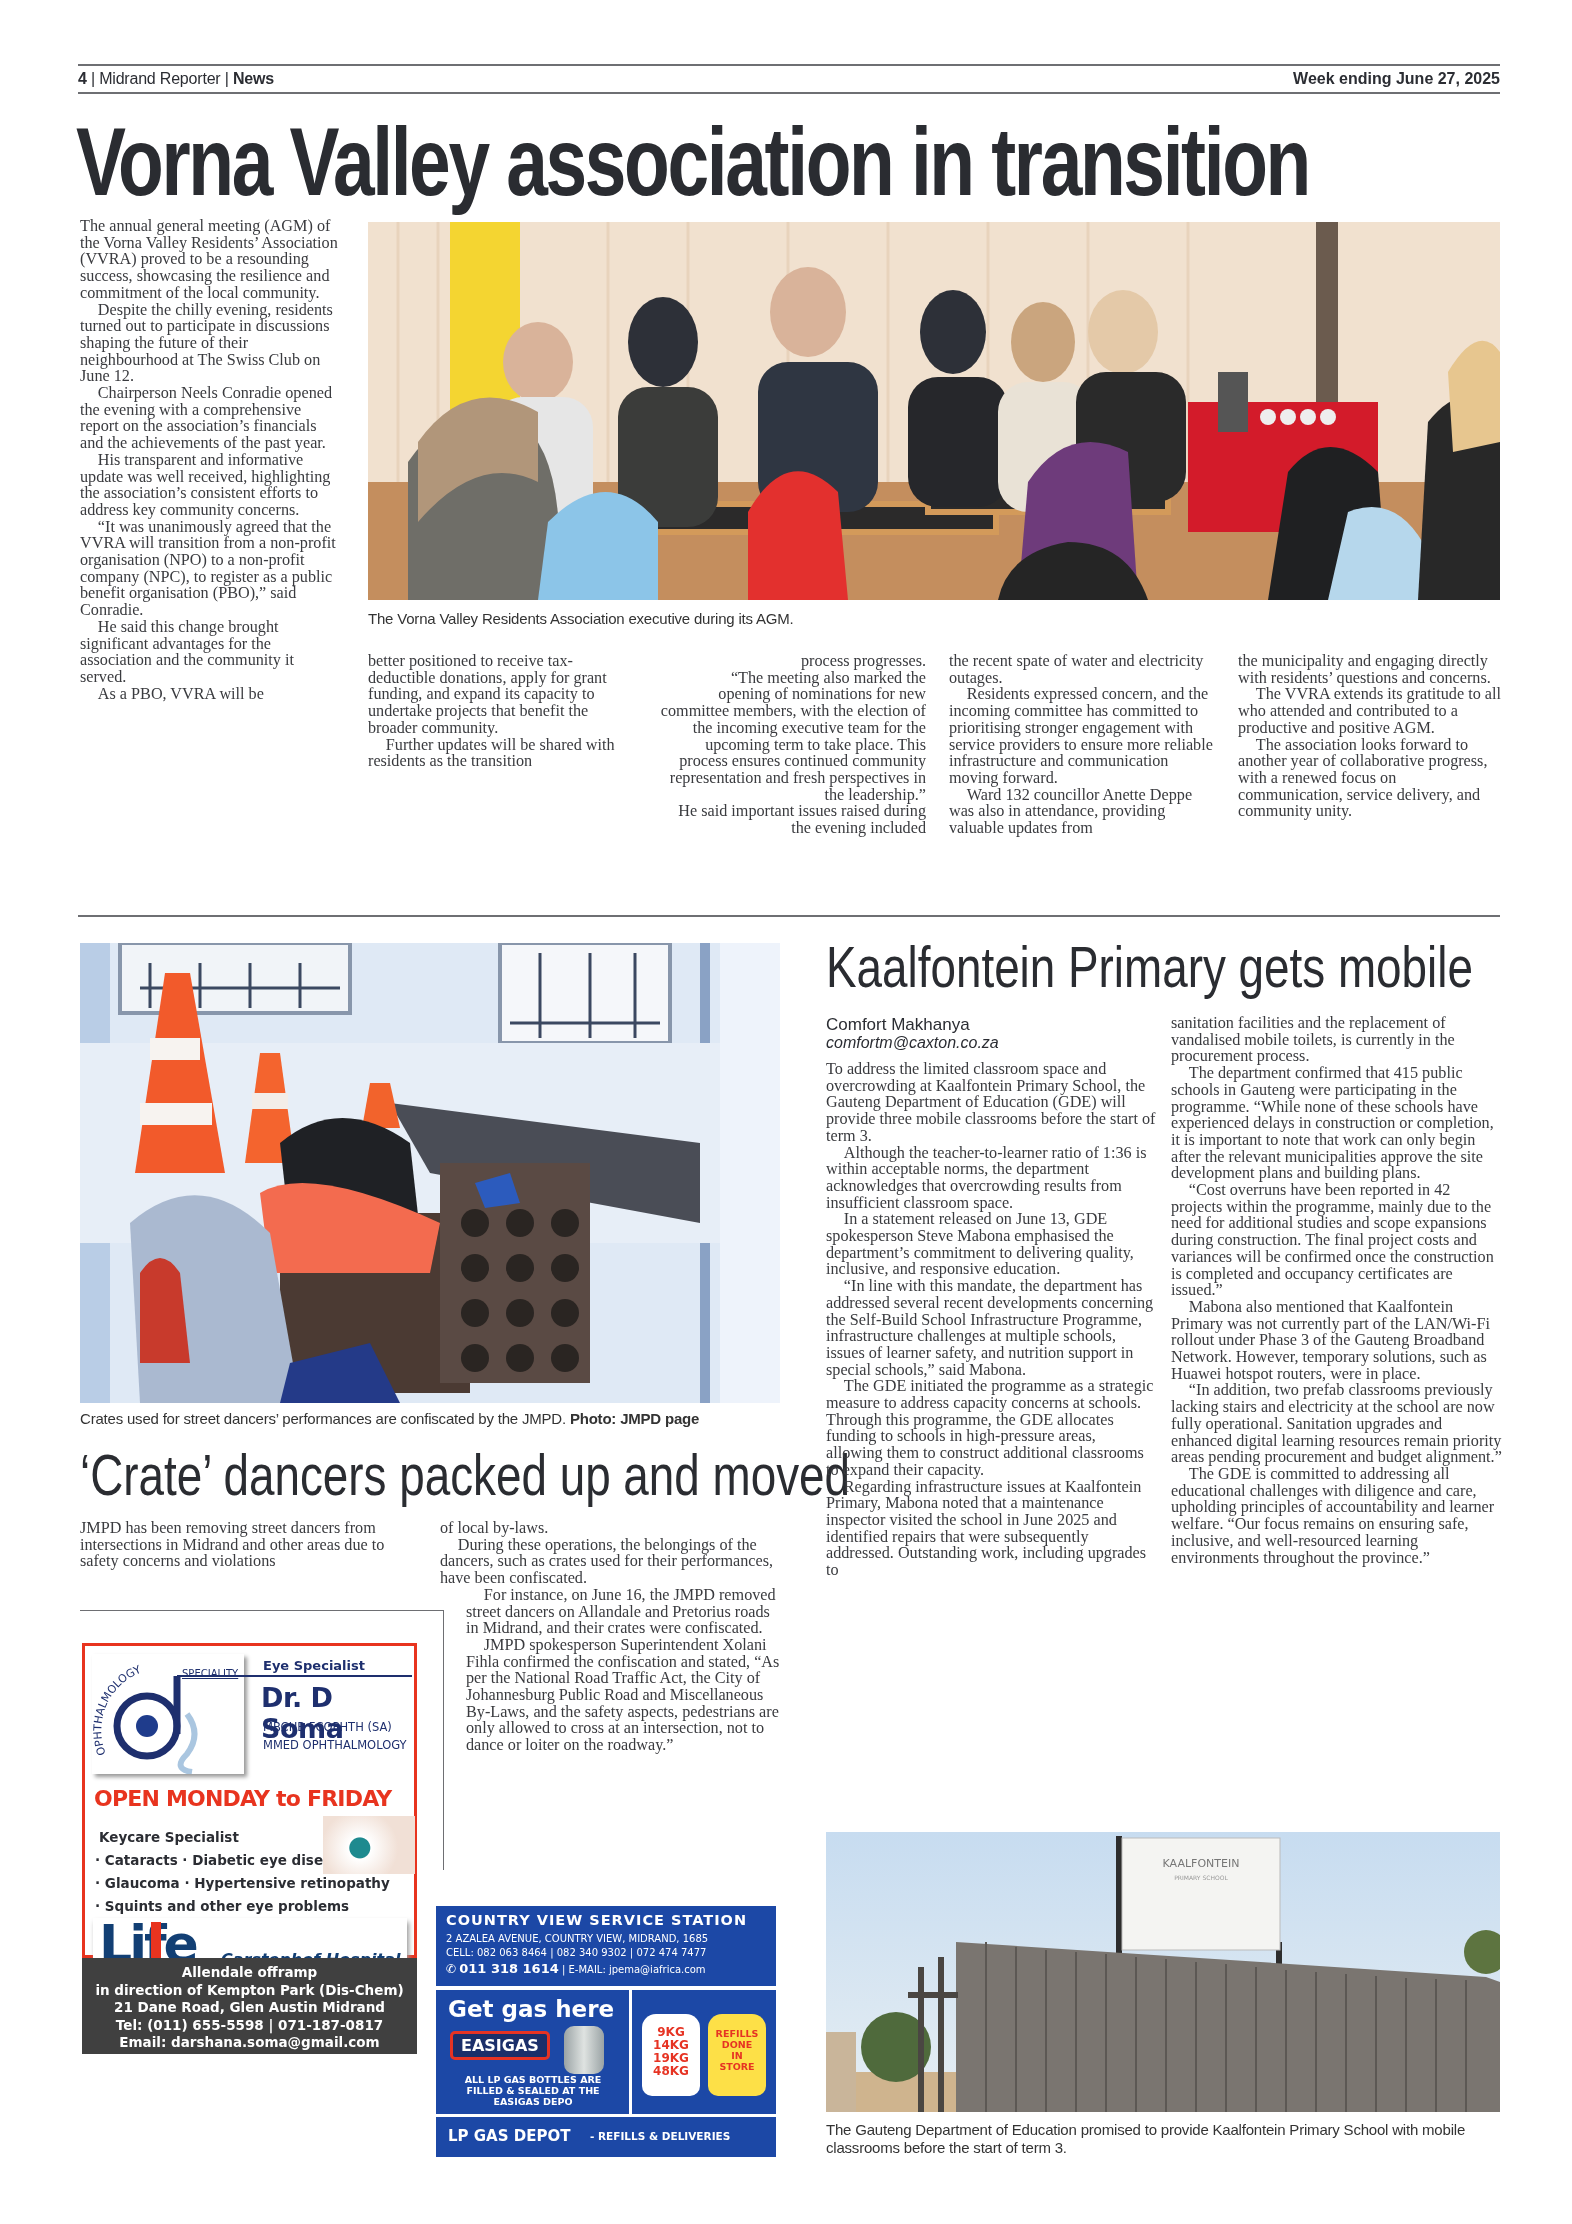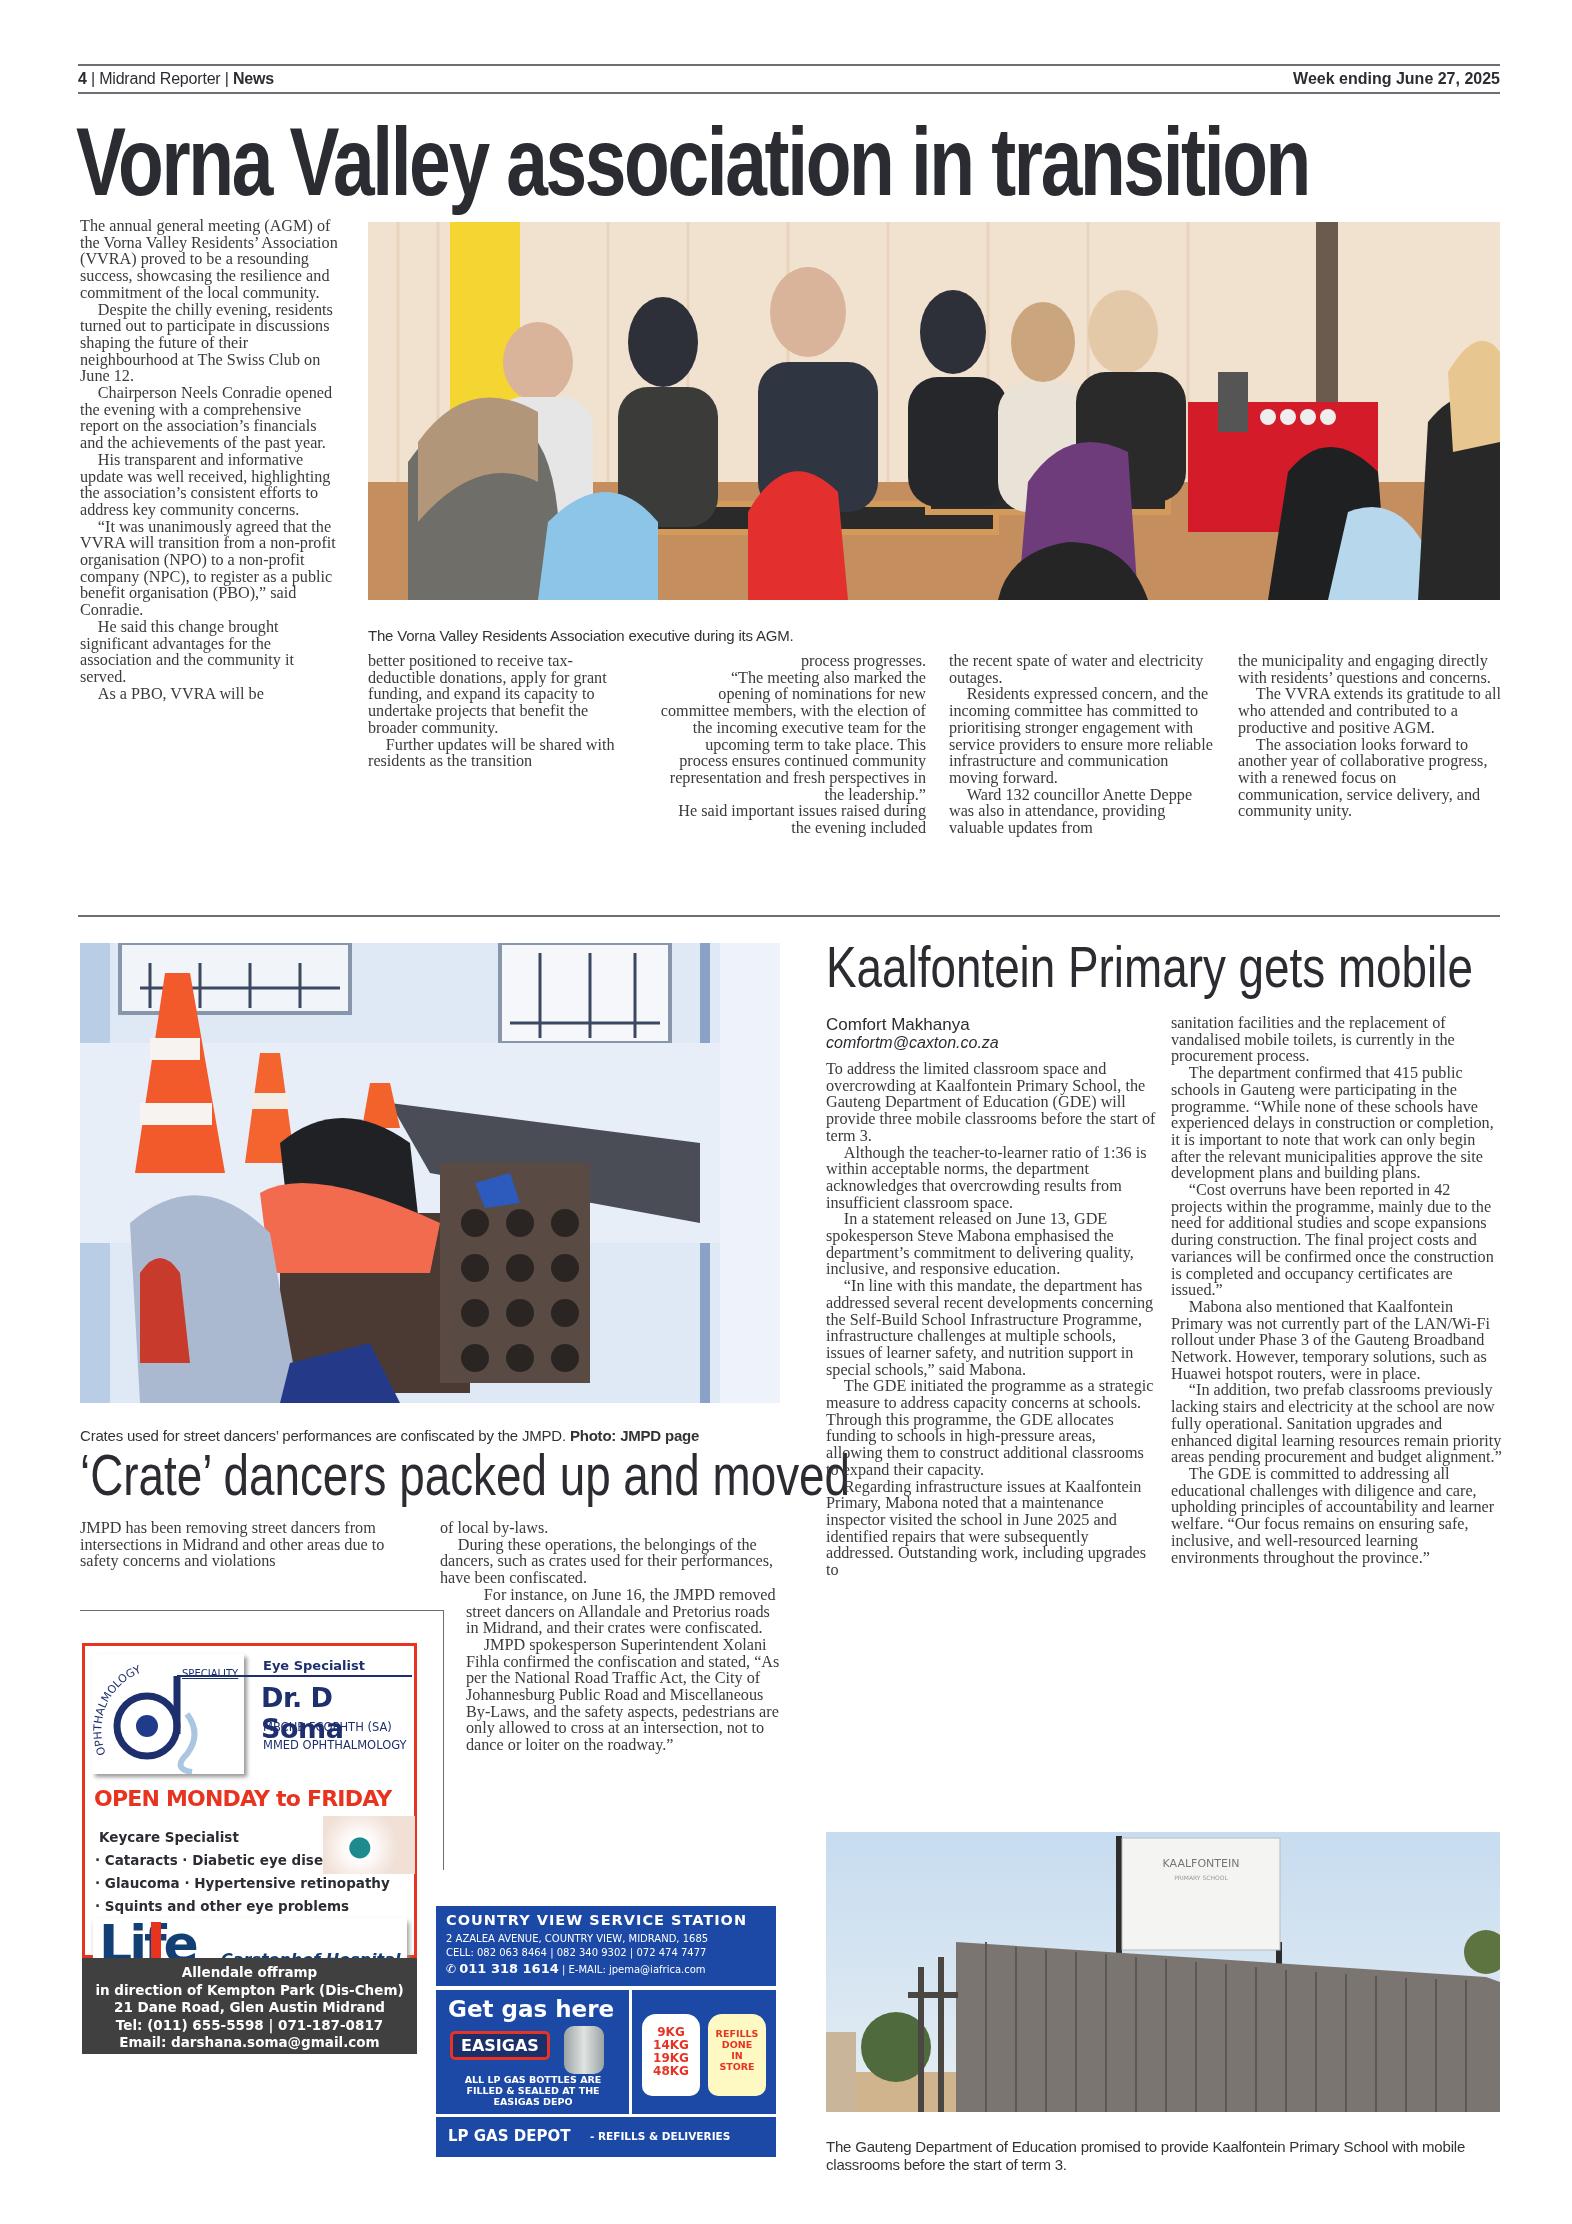--- a/index.html
+++ b/index.html
@@ -23,21 +23,21 @@
                    letter-spacing: -3px; transform: scaleX(0.78); transform-origin: left top; }
 
   .body-text { font-family: "Liberation Serif", serif; font-size: 16.2px; line-height: 16.7px;
                color: #3a3b3f; }
   .body-text p { text-indent: 0; }
   .body-text p.ind { text-indent: 1.1em; }
 
   .col { position: absolute; }
 
   .caption { position: absolute; font-family: "Liberation Sans", sans-serif; font-size: 15px;
-             line-height: 18px; color: #333; letter-spacing: -0.2px; margin-top: 17px; }
+             line-height: 18px; color: #333; letter-spacing: -0.2px; }
   .caption b { font-weight: bold; }
 
   .photo { position: absolute; overflow: hidden; }
 
   .head2 { position: absolute; font-family: "Liberation Sans", sans-serif; font-weight: normal;
            color: #2a2c31; white-space: nowrap; transform-origin: left top; }
 
   .byline-name { font-family: "Liberation Sans", sans-serif; font-size: 17px; line-height: 20px; }
   .byline-mail { font-family: "Liberation Sans", sans-serif; font-size: 16px; line-height: 16px; font-style: italic; }
 
@@ -289,21 +289,21 @@
     <div>EASIGAS DEPO</div>
   </div>
 </div>
 <div class="gas-panel" style="left:632px;top:1990px;width:144px;height:124px;">
   <div style="position:absolute;left:10px;top:24px;width:58px;height:82px;background:#fff;border-radius:14px 14px 10px 10px;text-align:center;color:#e63323;font-family:'DejaVu Sans',sans-serif;font-weight:bold;font-size:12px;line-height:13px;padding-top:12px;">
     <div>9KG</div>
     <div>14KG</div>
     <div>19KG</div>
     <div>48KG</div>
   </div>
-  <div style="position:absolute;left:76px;top:24px;width:58px;height:82px;background:#fef9c3;border-radius:14px 14px 10px 10px;text-align:center;color:#e63323;font-family:'DejaVu Sans',sans-serif;font-weight:bold;font-size:9.5px;line-height:11px;padding-top:14px;">
+  <div style="position:absolute;left:76px;top:24px;width:58px;height:82px;background:#fde047;border-radius:14px 14px 10px 10px;text-align:center;color:#e63323;font-family:'DejaVu Sans',sans-serif;font-weight:bold;font-size:9.5px;line-height:11px;padding-top:14px;">
     <div>REFILLS</div>
     <div>DONE</div>
     <div>IN</div>
     <div>STORE</div>
   </div>
 </div>
 <div class="gas-panel" style="left:436px;top:2117px;width:340px;height:40px;">
   <span class="sans-b" style="position:absolute;left:12px;top:10px;font-size:15px;">LP GAS DEPOT</span>
   <span class="sans-b" style="position:absolute;left:154px;top:13px;font-size:10.5px;">- REFILLS &amp; DELIVERIES</span>
 </div>

